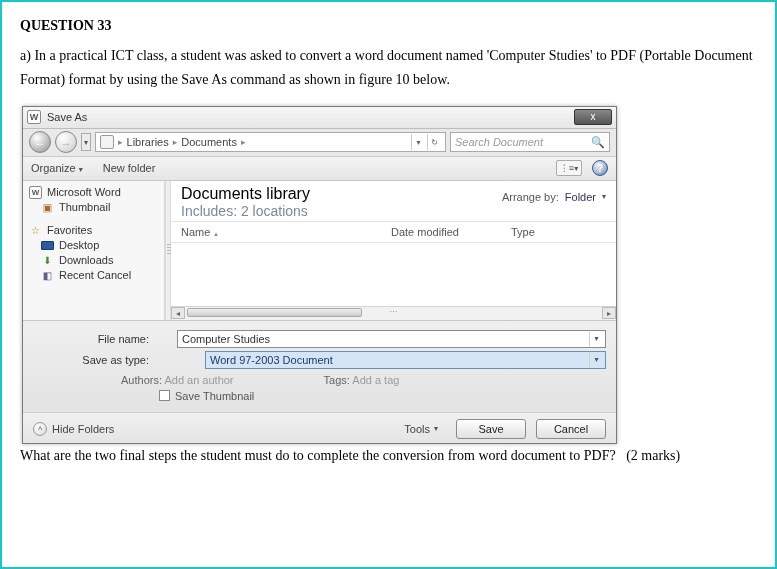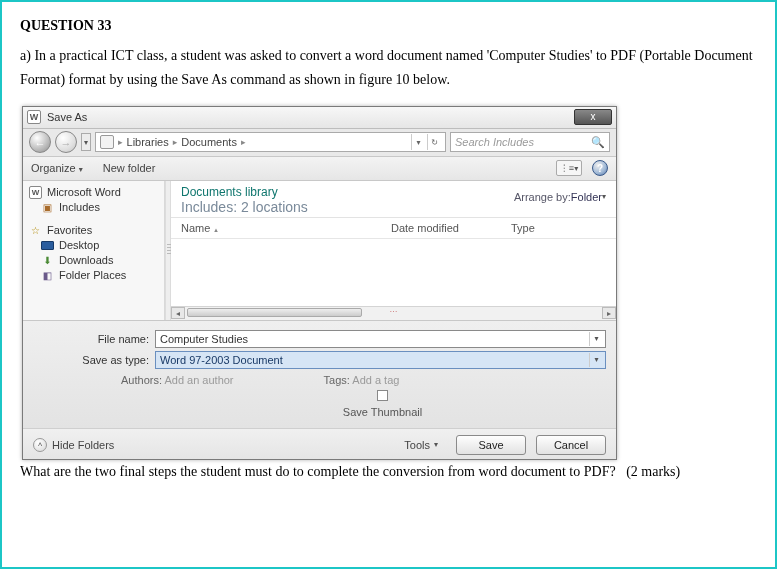--- a/index.html
+++ b/index.html
@@ -162,23 +162,23 @@
     flex-direction:column;
   }
   .libhdr {
     padding: 4px 10px 2px 10px;
     display:flex;
     align-items:flex-start;
     justify-content:space-between;
     border-bottom:1px solid #e3e3e3;
   }
   .libhdr .lh-left { }
-  .lib-title { font-size:12px; color:#0f766e; }
+  .lib-title { font-size:16px; color:#000000; }
   .lib-sub { font-size:14px; color:#7a8a9a; }
-  .arrange { font-size:11px; color:#556; display:flex; align-items:center; padding-top:6px;}
+  .arrange { font-size:11px; color:#556; display:flex; gap:6px; align-items:center; padding-top:6px;}
   .arrange .val { color:#335; }
   .cols {
     display:flex;
     padding: 4px 10px;
     font-size:11px;
     color:#555;
     border-bottom:1px solid #e6e6e6;
   }
   .cols .c-name { width:210px; }
   .cols .c-date { width:120px; }
@@ -195,32 +195,32 @@
   }
   .hs-btn { width:14px;height:12px;border:1px solid #bbb;background:#e8e8e8;display:flex;align-items:center;justify-content:center;font-size:8px;color:#666;}
   .hs-track { flex:1;height:12px;position:relative;}
   .hs-thumb { position:absolute;left:2px;top:1px;width:175px;height:9px;background:linear-gradient(#eee,#ccc);border:1px solid #aaa;border-radius:2px;}
   .hs-mid { position:absolute; left:50%; top:0; transform:translateX(-50%); font-size:8px;color:#c77;}
 
   .bottompane {
     background: linear-gradient(#efefef,#e3e3e3);
     padding: 6px 10px 8px 10px;
   }
-  .field-row { display:flex; align-items:center; margin:3px 0 3px 48px; }
+  .field-row { display:flex; align-items:center; margin:3px 0 3px 48px;gap:22px; }
   .field-row .lbl { width:74px; text-align:right; padding-right:6px; color:#333;}
   .field-row .inputlike {
     flex:1; height:18px; border:1px solid #8a8a8a; background:#fff;
     display:flex; align-items:center; padding:0 4px; font-size:11px; color:#333;
     position:relative;
   }
-  .field-row.selected .inputlike { background:#d6e5f5; border:1px solid #6a8fbf; color:#1a3a66;}
+  .field-row.selected .inputlike { background:#d6e5f5; border:1px solid #6a8fbf; color:#1a3a66;margin-left:28px;}
   .field-row .inputlike .dd { position:absolute; right:2px; top:1px; width:14px;height:14px;border-left:1px solid #ccc;display:flex;align-items:center;justify-content:center;font-size:8px;color:#555;}
   .meta-row { display:flex; gap:90px; margin:5px 0 2px 88px; font-size:11px; color:#666;}
   .meta-row .ghost { color:#9a9a9a; }
-  .thumb-row { margin:4px 0 2px 126px; display:flex; align-items:center; gap:5px; font-size:11px; color:#555;flex-direction:column;}
+  .thumb-row { margin:4px 0 2px 126px; display:flex; align-items:center; gap:5px; font-size:11px; color:#555;}
   .chk { width:11px;height:11px;border:1px solid #888;background:#fff;}
   .btnrow {
     display:flex; align-items:center; padding:6px 10px 4px 10px;
     border-top:1px solid #cfcfcf;
     background:linear-gradient(#f0f0f0,#e5e5e5);
     gap:10px;
   }
   .hidefolders { display:flex; align-items:center; gap:5px; color:#444;}
   .hf-icon { width:14px;height:14px;border:1px solid #999;border-radius:50%;background:radial-gradient(circle at 35% 30%,#fff,#d8d8d8);display:flex;align-items:center;justify-content:center;font-size:8px;color:#555;}
   .btnrow .spacer { flex:1; }
@@ -261,21 +261,21 @@
         <span>Libraries</span>
         <span class="bc-sep">▸</span>
         <span>Documents</span>
         <span class="bc-sep">▸</span>
         <span class="bc-dd">
           <span class="dd">▾</span>
           <span class="dd">↻</span>
         </span>
       </div>
       <div class="searchbox">
-        <span>Search Includes</span>
+        <span>Search Document</span>
         <span class="mag">🔍</span>
       </div>
     </div>
 
     <div class="toolbar2">
       <span><span>Organize</span> <span class="dd-caret">▾</span></span>
       <span>New folder</span>
       <span class="right">
         <span class="viewbtn">⋮≡ <span class="dd-caret">▾</span></span>
         <span class="helpbtn">?</span>
@@ -283,40 +283,40 @@
     </div>
 
     <div class="midpane">
       <div class="sidebar">
         <div class="sb-item">
             <span class="sb-ico ico-w">W</span>
             <span>Microsoft Word</span>
           </div>
         <div class="sb-item sub">
             <span class="sb-ico ico-tpl">▣</span>
-            <span>Includes</span>
+            <span>Thumbnail</span>
           </div>
         <div class="sb-group-gap"></div>
         <div class="sb-item">
             <span class="sb-ico ico-star">☆</span>
             <span>Favorites</span>
           </div>
         <div class="sb-item sub">
             <span class="sb-ico">
               <span class="ico-desk"></span>
             </span>
             <span>Desktop</span>
           </div>
         <div class="sb-item sub">
             <span class="sb-ico ico-dl">⬇</span>
             <span>Downloads</span>
           </div>
         <div class="sb-item sub">
             <span class="sb-ico ico-rp">◧</span>
-            <span>Folder Places</span>
+            <span>Recent Cancel</span>
           </div>
       </div>
       <div class="splitter"></div>
       <div class="content">
         <div class="libhdr">
           <div class="lh-left">
             <div class="lib-title">Documents library</div>
             <div class="lib-sub">Includes:  2 locations</div>
           </div>
           <div class="arrange">

